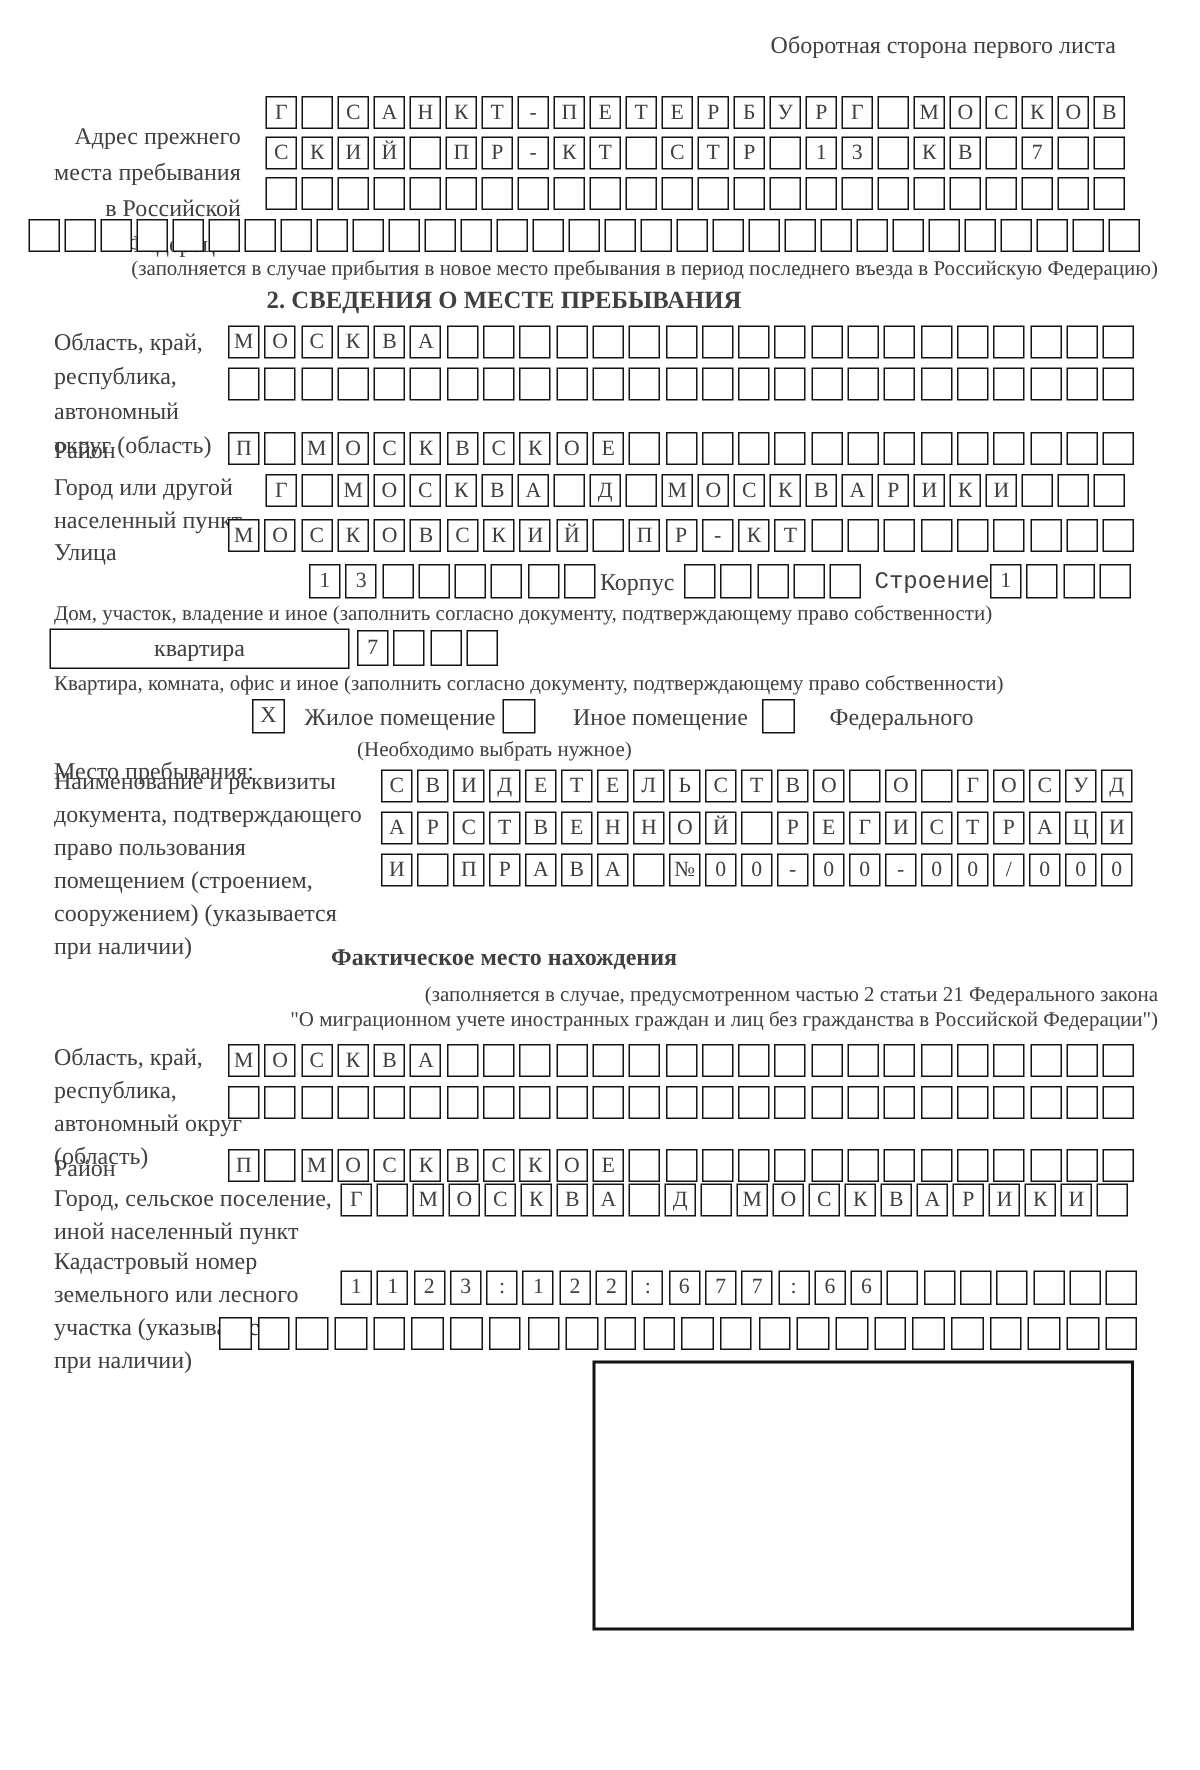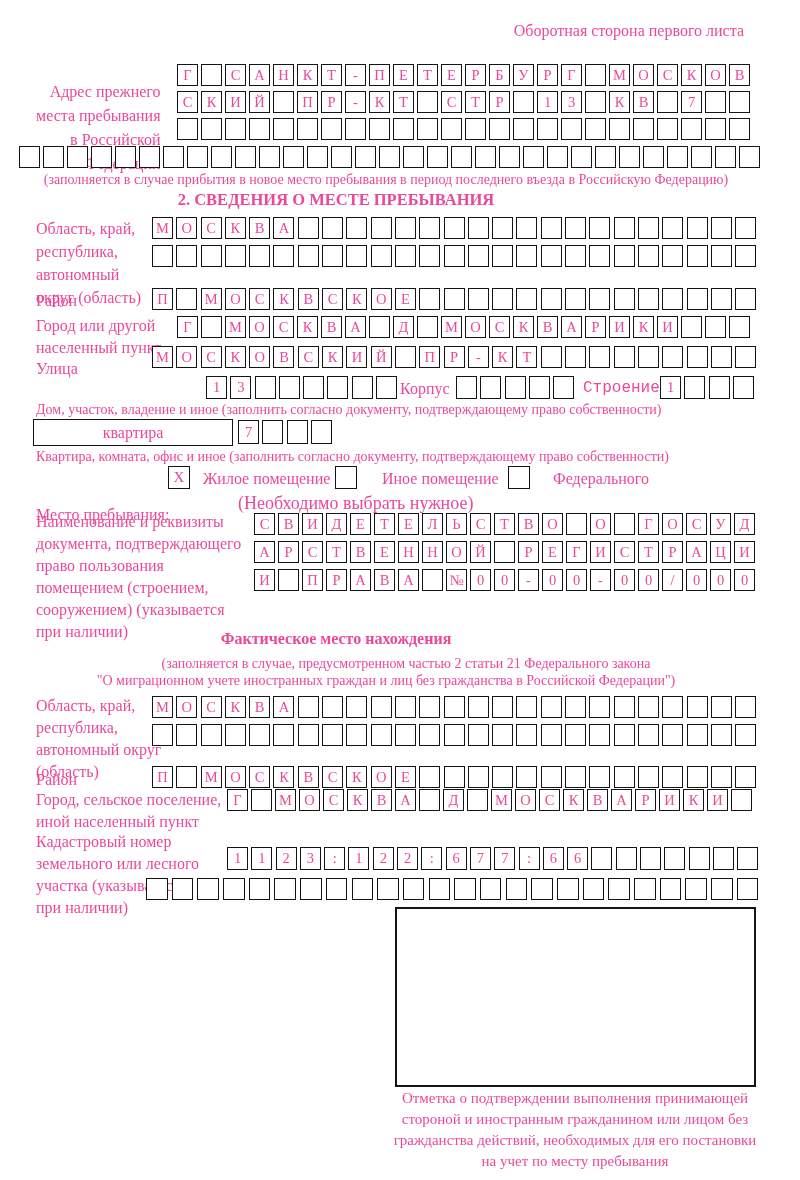--- a/index.html
+++ b/index.html
@@ -1,20 +1,20 @@
 <!DOCTYPE html>
 <html><head>
 <meta charset="utf-8">
 <style>
   html,body{margin:0;padding:0;background:#fff;}
   .page{position:relative;width:800px;height:1180px;background:#ffffff;
-        font-family:"Liberation Serif","DejaVu Serif",serif;color:#ec4899;overflow:hidden;}
+        font-family:"Liberation Serif","DejaVu Serif",serif;color:#404040;overflow:hidden;}
   .abs{position:absolute;}
   .lbl{font-size:16px;line-height:23px;white-space:pre-line;}
-  .cap{font-size:14px;text-align:center;width:772px;left:0;}
+  .cap{font-size:14px;text-align:right;width:772px;left:0;}
   .ttl{font-weight:bold;font-size:16.5px;text-align:center;width:672px;left:0;}
   .cells{display:flex;}
   .cell{box-sizing:border-box;flex:0 0 auto;width:21px;height:22px;border:1.7px solid #141414;
         margin-right:3.3px;display:flex;align-items:center;justify-content:center;
         font-size:14.5px;line-height:1;background:#fff;}
   .p24 .cell{margin-right:3px;}
   .p257 .cell{width:21.5px;margin-right:4.2px;}
   .h23 .cell{height:23px;}
   .h24 .cell{height:24px;}
   .cb{width:22px;height:23px;border:1.8px solid #141414;box-sizing:border-box;
@@ -49,27 +49,27 @@
   #apt-box{left:33px;top:419px;width:200px;height:27px;}
   #apt-cells{left:238px;top:420px;}
   #apt-cap{left:36px;top:449px;font-size:14px;}
   #stay-label{left:36px;top:467px;margin-top:36px;}
   #stay-cb1{left:168px;top:466px;}
   #stay-opt1{left:203px;top:467px;}
   #stay-cb2{left:335px;top:466px;}
   #stay-opt2{left:382px;top:467px;}
   #stay-cb3{left:508px;top:466px;}
   #stay-opt3{left:553px;top:467px;}
-  #stay-hint{left:238px;top:493px;font-size:18px;}
+  #stay-hint{left:238px;top:493px;font-size:14px;}
   #doc-label{left:36px;top:511px;line-height:22px;}
   #doc-r1{left:254px;top:513px;}
   #doc-r2{left:254px;top:541px;}
   #doc-r3{left:254px;top:569px;}
   #fact-title{top:630px;font-size:16px;}
-  #fact-cap1{top:656px;padding-left:20px;}
+  #fact-cap1{top:656px;}
   #fact-cap2{top:673px;}
   #fact-region-label{left:36px;top:695px;line-height:22px;}
   #fact-region-r1{left:152px;top:696px;}
   #fact-region-r2{left:152px;top:724px;}
   #fact-district-label{left:36px;top:768px;}
   #fact-district-row{left:152px;top:766px;}
   #fact-city-label{left:36px;top:789px;line-height:21.5px;}
   #fact-city-row{left:227px;top:789px;}
   #cad-label{left:36px;top:831px;line-height:22px;}
   #cad-r1{left:227px;top:847px;}
@@ -639,18 +639,14 @@
       <span class="cell"></span>
       <span class="cell"></span>
       <span class="cell"></span>
       <span class="cell"></span>
       <span class="cell"></span>
       <span class="cell"></span>
       <span class="cell"></span>
     </div>
 
   <div id="stamp-box" class="abs"></div>
-  <div id="stamp-cap" class="abs">Отметка о подтверждении выполнения принимающей
-стороной и иностранным гражданином или лицом без
-гражданства действий, необходимых для его постановки
-на учет по месту пребывания</div>
 
 </div>
 
 </body></html>

